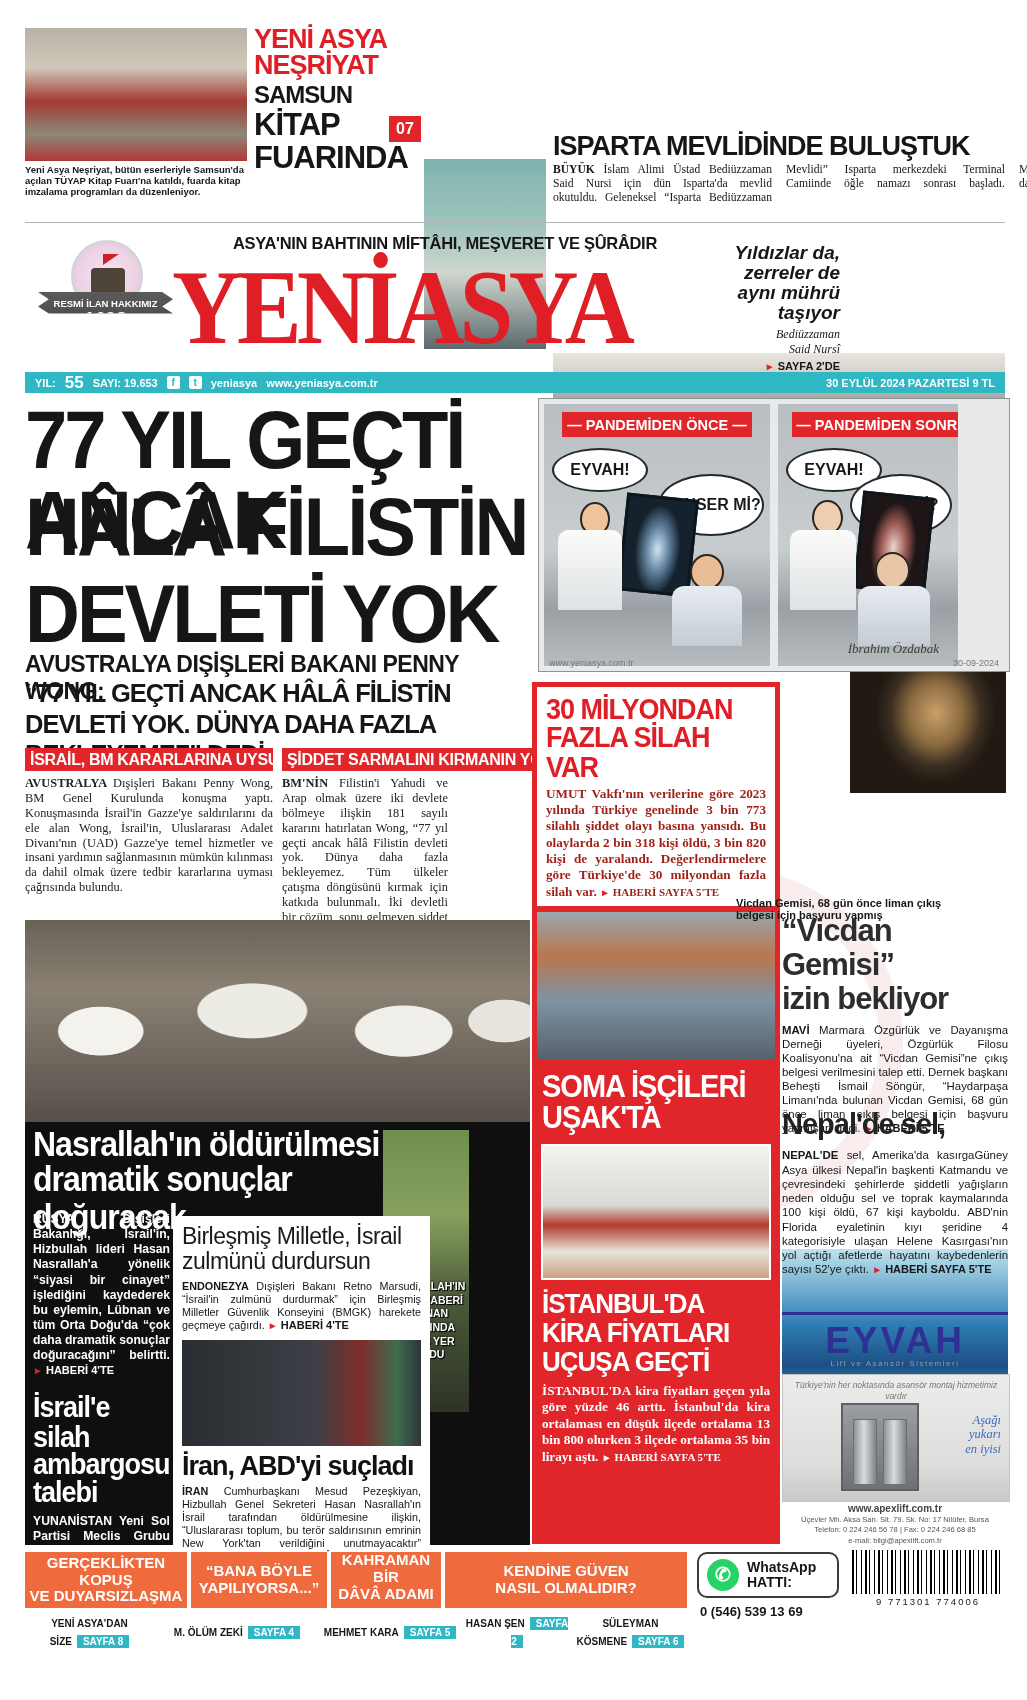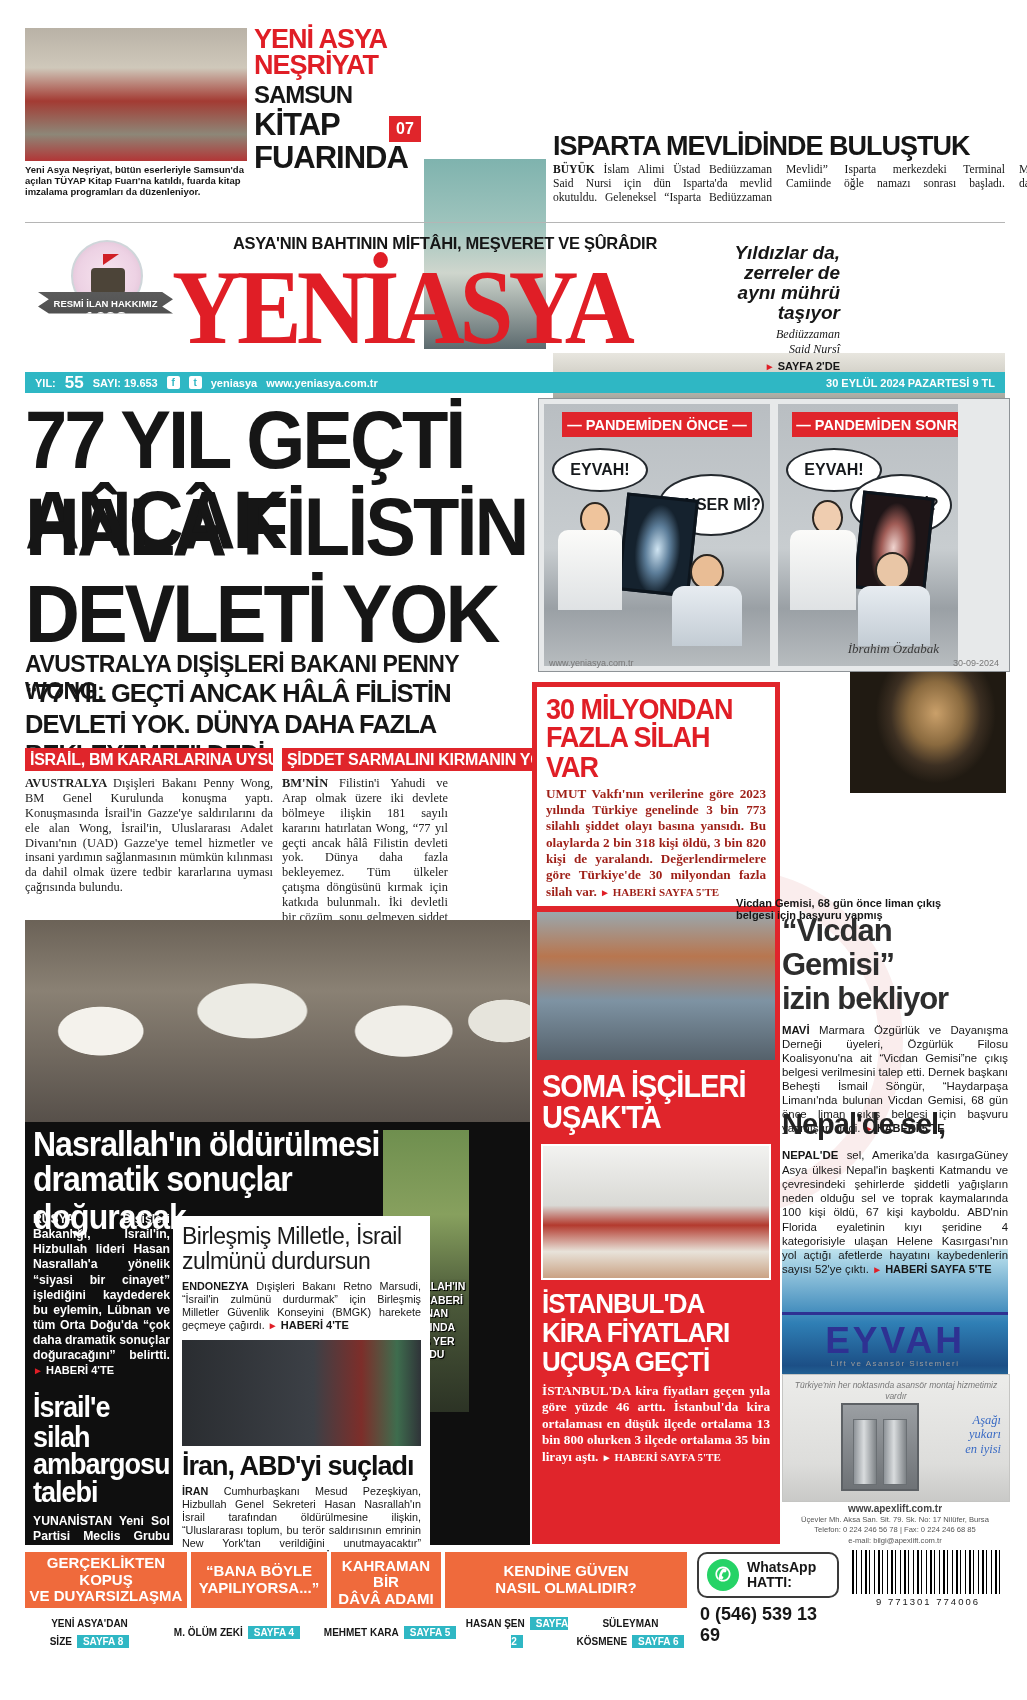--- a/index.html
+++ b/index.html
@@ -305,21 +305,21 @@
 
 <div class="abs" style="left:25px;top:1552px;width:662px;height:56px;background:#ef6a3c;display:flex">
   <div class="ctr wh b" style="width:162px;border-right:4px solid #fff;display:flex;flex-direction:column;justify-content:center;font-size:15px;line-height:1.12">
     <div>GERÇEKLİKTEN KOPUŞ</div>
       <div>VE DUYARSIZLAŞMA</div>
   </div>
   <div class="ctr wh b" style="width:136px;border-right:4px solid #fff;display:flex;flex-direction:column;justify-content:center;font-size:15px;line-height:1.12">
     <div>“BANA BÖYLE</div>
       <div>YAPILIYORSA...”</div>
   </div>
-  <div class="ctr wh b" style="width:110px;border-right:4px solid #fff;display:flex;flex-direction:column;justify-content:flex-end;font-size:15px;line-height:1.12">
+  <div class="ctr wh b" style="width:110px;border-right:4px solid #fff;display:flex;flex-direction:column;justify-content:flex-start;font-size:15px;line-height:1.12">
     <div>KAHRAMAN BİR</div>
       <div>DÂVÂ ADAMI</div>
   </div>
   <div class="ctr wh b" style="flex:1;display:flex;flex-direction:column;justify-content:center;font-size:15px;line-height:1.12">
     <div>KENDİNE GÜVEN</div>
       <div>NASIL OLMALIDIR?</div>
   </div>
 </div>
 <div class="abs" style="left:25px;top:1613px;width:662px;display:flex;align-items:center">
   <div class="ctr" style="width:129px"><span class="b" style="font-size:10px">YENİ ASYA'DAN SİZE</span><span class="teal-badge">SAYFA 8</span></div>
@@ -329,18 +329,18 @@
   <div class="ctr" style="flex:1"><span class="b" style="font-size:10px">SÜLEYMAN KÖSMENE</span><span class="teal-badge">SAYFA 6</span></div>
 </div>
 
 <div class="abs" style="left:697px;top:1552px;width:142px;height:46px;border:2px solid #3a3a3a;border-radius:10px;display:flex;align-items:center;padding:0 8px;box-sizing:border-box;gap:8px">
   <div class="ctr wh b" style="width:32px;height:32px;border-radius:50%;background:#25d366;font-size:19px;line-height:32px">✆</div>
   <div>
     <div class="b" style="font-size:14px;line-height:1.05">WhatsApp</div>
     <div class="b" style="font-size:14px;line-height:1.05">HATTI:</div>
   </div>
 </div>
-<div class="abs b" style="left:700px;top:1604px;width:142px;font-size:18px">0 (546) 539 13 69</div>
+<div class="abs b" style="left:700px;top:1604px;width:142px;font-size:13px">0 (546) 539 13 69</div>
 
 <div class="abs" style="left:852px;top:1550px;width:152px">
   <div style="height:44px;background:repeating-linear-gradient(90deg,#000 0 2px,#fff 2px 4px,#000 4px 5px,#fff 5px 9px,#000 9px 10px,#fff 10px 13px)"></div>
   <div class="ctr" style="font-size:9.5px;letter-spacing:2px;margin-top:2px">9 771301 774006</div>
 </div>
 
 </body></html>

